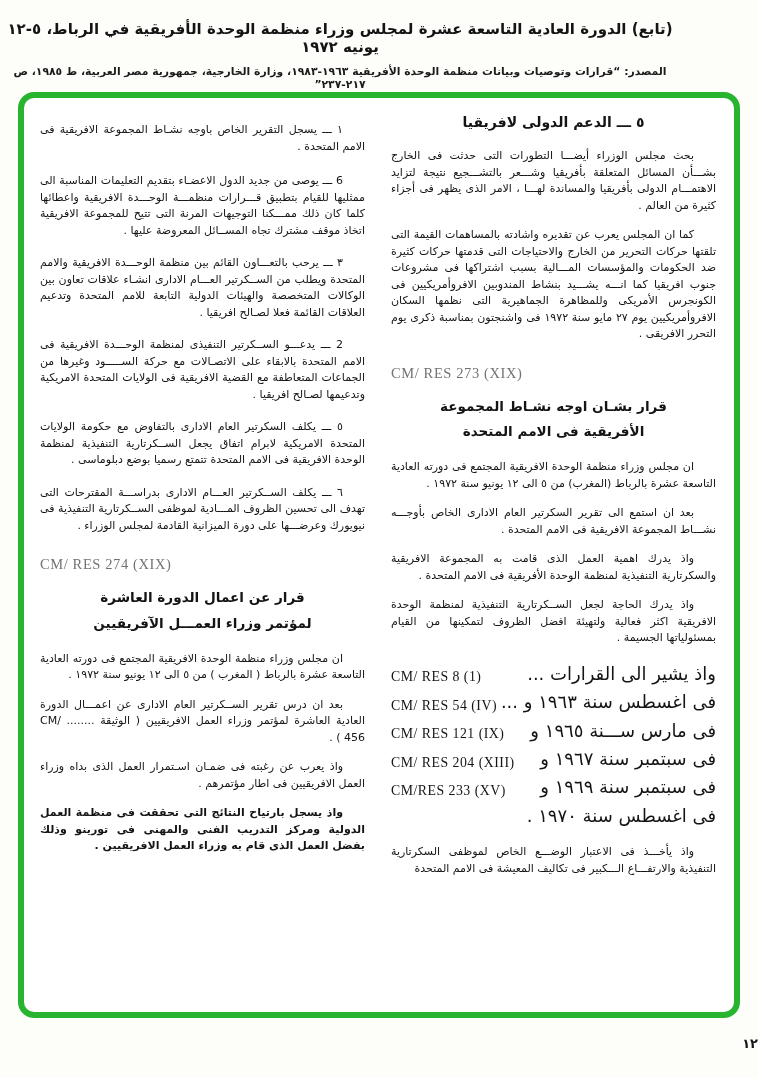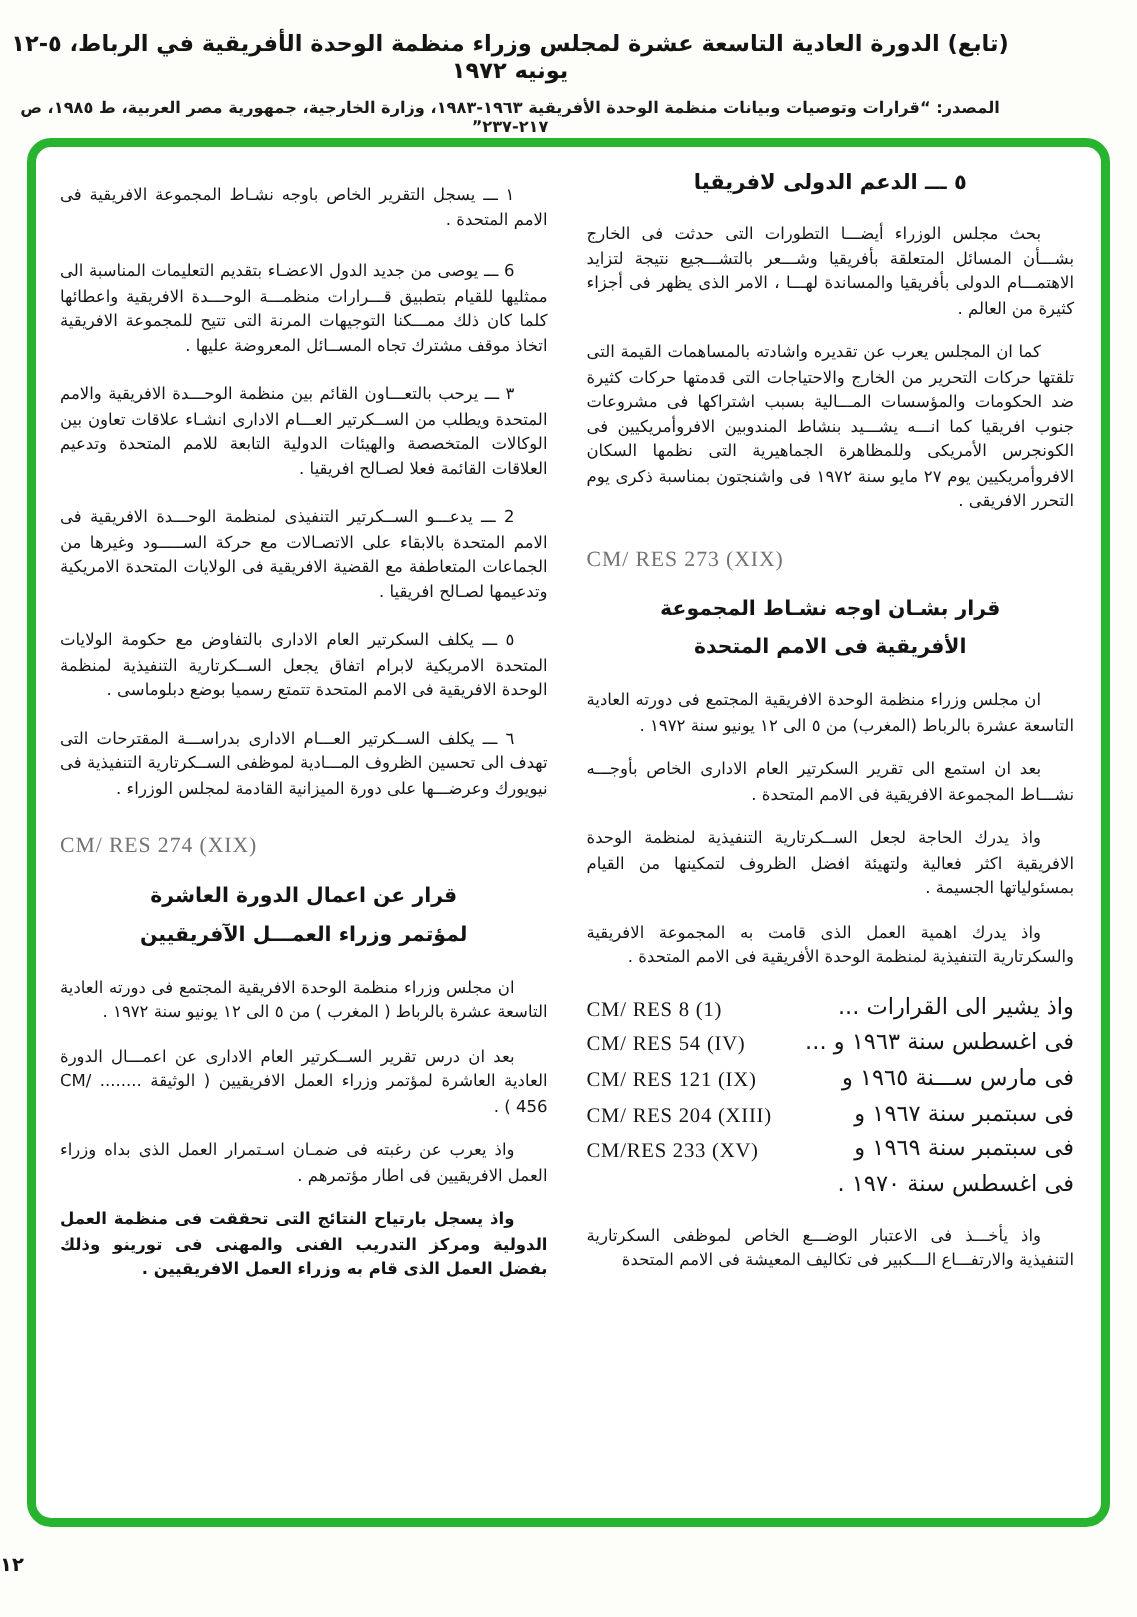--- a/index.html
+++ b/index.html
@@ -57,26 +57,26 @@
   .res-list { margin: 4px 0 14px 0; }
   .res-row {
     direction: ltr; display: flex; justify-content: space-between;
     align-items: flex-end; line-height: 1.58;
   }
   .res-row .code {
     font-family: "Liberation Serif", serif;
     font-size: 13.8px; letter-spacing: 0.5px; white-space: nowrap;
   }
   .res-row .artext {
-    direction: rtl; font-size: 15px; text-align: right;
+    direction: rtl; font-size: 18px; text-align: right;
   }
   .bold-para { font-weight: bold; }
   .page-number {
     position: absolute; left: 0; top: 1036px; width: 758px;
-    text-align: left; font-size: 13px; font-weight: bold;
+    text-align: right; font-size: 13px; font-weight: bold;
   }
   .gap-lg { margin-top: 22px; }
 </style>
 </head>
 <body>
 
 <div class="page-header">
   <div class="page-title">(تابع) الدورة العادية التاسعة عشرة لمجلس وزراء منظمة الوحدة الأفريقية في الرباط، ٥-١٢ يونيه ١٩٧٢</div>
   <div class="page-source">المصدر: “قرارات وتوصيات وبيانات منظمة الوحدة الأفريقية ١٩٦٣-١٩٨٣، وزارة الخارجية، جمهورية مصر العربية، ط ١٩٨٥، ص ٢١٧-٢٣٧”</div>
 </div>
@@ -90,22 +90,22 @@
       <p class="para">كما ان المجلس يعرب عن تقديره واشادته بالمساهمات القيمة التى تلقتها حركات التحرير من الخارج والاحتياجات التى قدمتها حركات كثيرة ضد الحكومات والمؤسسات المـــالية بسبب اشتراكها فى مشروعات جنوب افريقيا كما انـــه يشـــيد بنشاط المندوبين الافروأمريكيين فى الكونجرس الأمريكى وللمظاهرة الجماهيرية التى نظمها السكان الافروأمريكيين يوم ٢٧ مايو سنة ١٩٧٢ فى واشنجتون بمناسبة ذكرى يوم التحرر الافريقى .</p>
 
       <div class="res-code gap-lg">CM/ RES 273 (XIX)</div>
       <div class="res-title">
         <div>قرار بشـان اوجه نشـاط المجموعة</div>
         <div>الأفريقية فى الامم المتحدة</div>
       </div>
 
       <p class="para">ان مجلس وزراء منظمة الوحدة الافريقية المجتمع فى دورته العادية التاسعة عشرة بالرباط (المغرب) من ٥ الى ١٢ يونيو سنة ١٩٧٢ .</p>
       <p class="para">بعد ان استمع الى تقرير السكرتير العام الادارى الخاص بأوجـــه نشـــاط المجموعة الافريقية فى الامم المتحدة .</p>
+      <p class="para">واذ يدرك اهمية العمل الذى قامت به المجموعة الافريقية والسكرتارية التنفيذية لمنظمة الوحدة الأفريقية فى الامم المتحدة .</p>
       <p class="para">واذ يدرك الحاجة لجعل الســكرتارية التنفيذية لمنظمة الوحدة الافريقية اكثر فعالية ولتهيئة افضل الظروف لتمكينها من القيام بمسئولياتها الجسيمة .</p>
-      <p class="para">واذ يدرك اهمية العمل الذى قامت به المجموعة الافريقية والسكرتارية التنفيذية لمنظمة الوحدة الأفريقية فى الامم المتحدة .</p>
 
       <div class="res-list">
         <div class="res-row">
           <span class="code">CM/ RES 8 (1)</span>
           <span class="artext">واذ يشير الى القرارات ...</span>
         </div>
         <div class="res-row">
           <span class="code">CM/ RES 54 (IV)</span>
           <span class="artext">فى اغسطس سنة ١٩٦٣ و ...</span>
         </div>

